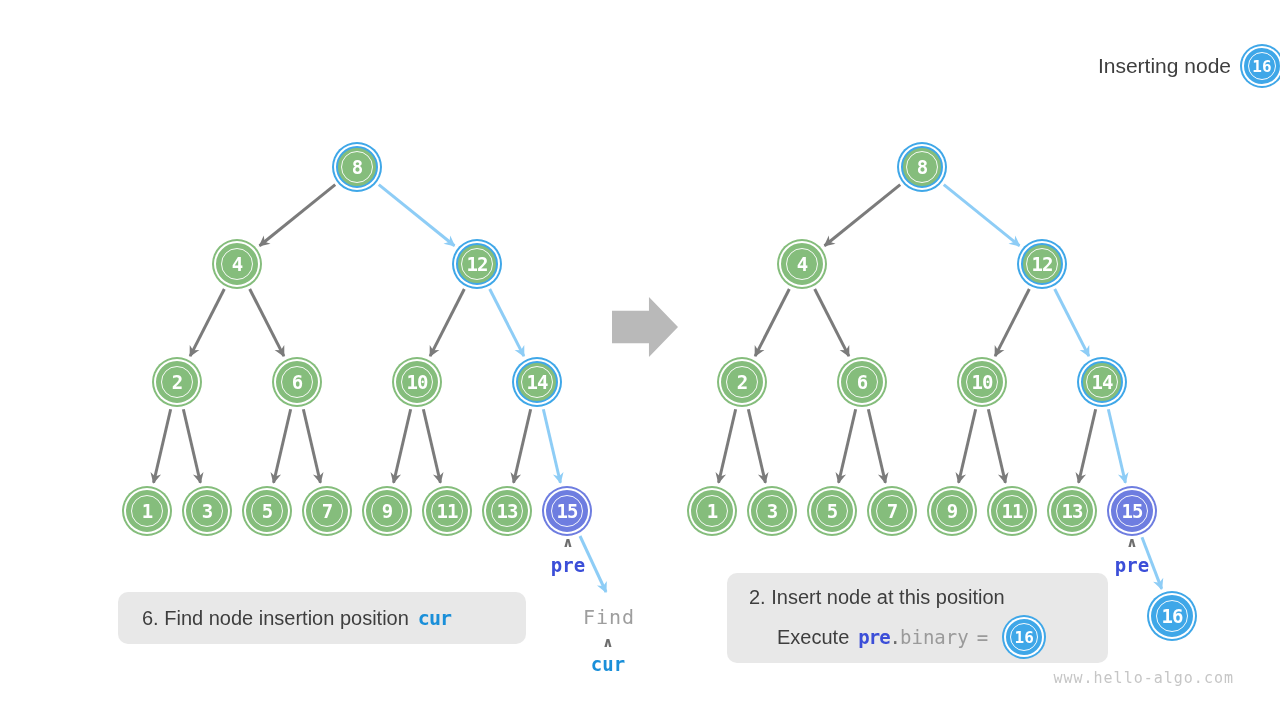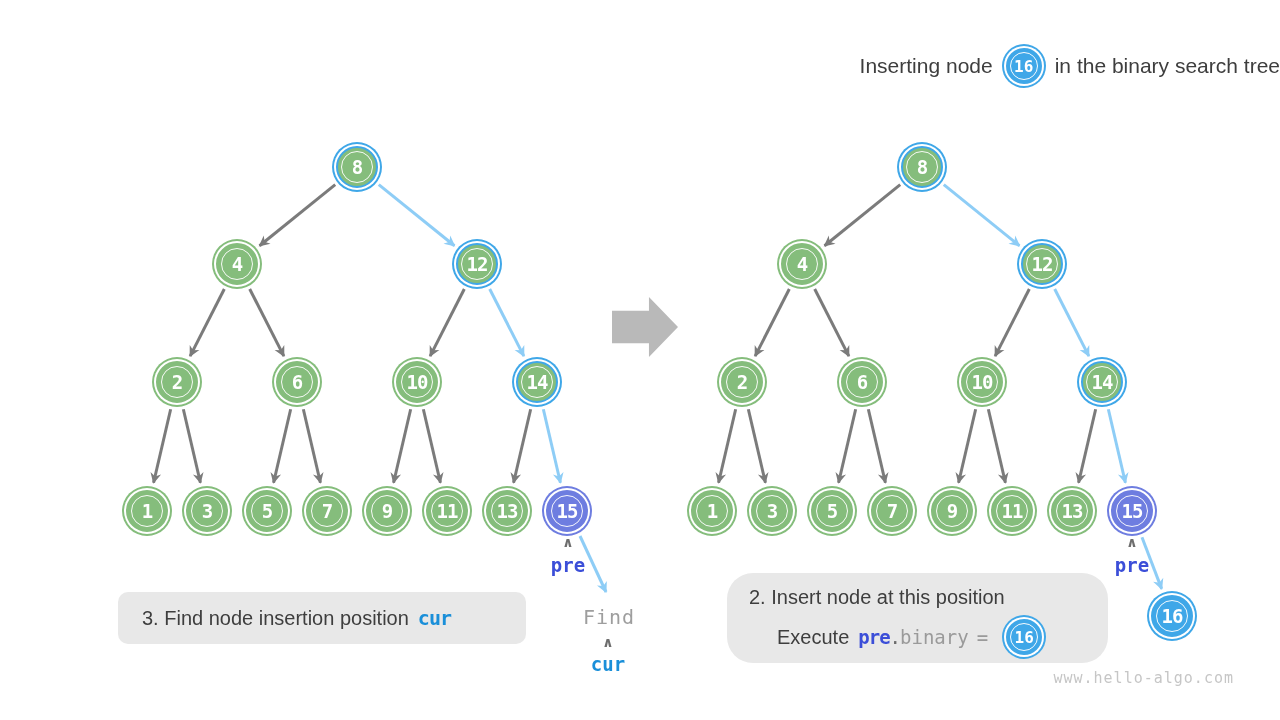--- a/index.html
+++ b/index.html
@@ -43,21 +43,21 @@
 
   
   .block-arrow{position:absolute;left:612px;top:297px;width:66px;height:60px;background:var(--blockarrow);
                clip-path:polygon(0 23%,56% 23%,56% 0,100% 50%,56% 100%,56% 77%,0 77%);}
 
   
   .box{position:absolute;background:var(--boxbg);color:var(--text);}
   .box1{left:118px;top:592px;width:408px;height:52px;border-radius:10px;
         display:flex;align-items:center;padding-left:24px;box-sizing:border-box;font-size:20px;}
   .box1 .code{margin-left:9px;font:bold 20px "DejaVu Sans Mono",monospace;color:var(--cur);letter-spacing:-1px;}
-  .box2{left:727px;top:573px;width:381px;height:90px;border-radius:26px;
+  .box2{left:727px;top:573px;width:381px;height:90px;border-radius:10px;
         padding:13px 0 0 22px;box-sizing:border-box;font-size:20px;}
   .box2 .line2{margin-top:8px;padding-left:28px;display:flex;align-items:center;height:40px;}
   .box2 .code{font:bold 19px "DejaVu Sans Mono",monospace;letter-spacing:-1px;}
   .box2 .code.pre{color:var(--pre);margin-left:9px;}
   .box2 .code.dot{color:#6b6b6b;font-weight:normal;}
   .box2 .code.gray{color:#9a9a9a;font-weight:normal;letter-spacing:0;}
   .box2 .code.eq{margin:0 14px 0 8px;}
   .box2 .chip{margin-left:4px;}
 
   
@@ -67,21 +67,20 @@
 </head>
 <body>
 
 <div class="stage" style="--green: #85bd7c; --blue: #3fa7e8; --purple: #6e7de0; --pre: #3b4ed8; --cur: #1a8fd9; --none: #9e9e9e; --boxbg: #e8e8e8; --text: #3e3e3e; --wm: #c6c6c6; --blockarrow: #b9b9b9;">
 
   <div class="title">
     <span>Inserting node</span>
     <span class="chip">
         <span>16</span>
       </span>
-    <span>in the binary search tree</span>
   </div>
 
   <svg class="edges" id="edges-svg" width="1280" height="720">
     <defs>
       <marker id="ah-gray" viewBox="0 0 12 12" refX="10" refY="6" markerWidth="13" markerHeight="13" markerUnits="userSpaceOnUse" orient="auto">
         <path d="M1,1 L11,6 L1,11 L4,6 Z" fill="#7b7b7b"></path>
       </marker>
       <marker id="ah-blue" viewBox="0 0 12 12" refX="10" refY="6" markerWidth="13" markerHeight="13" markerUnits="userSpaceOnUse" orient="auto">
         <path d="M1,1 L11,6 L1,11 L4,6 Z" fill="#8ecdf6"></path>
       </marker>
@@ -155,21 +154,21 @@
       <div class="tree-label none" style="left: 609px; top: 605px;">Find</div>
       <div class="tree-label caret" style="left: 608px; top: 634px;">∧</div>
       <div class="tree-label cur" style="left: 608px; top: 653px;">cur</div>
       <div class="tree-label caret" style="left: 1132px; top: 534px;">∧</div>
       <div class="tree-label pre" style="left: 1132px; top: 554px;">pre</div>
     </div>
 
   <div class="block-arrow"></div>
 
   <div class="box box1">
-    <span>3. Find node insertion position</span>
+    <span>6. Find node insertion position</span>
     <span class="code">cur</span>
   </div>
 
   <div class="box box2">
     <div class="line1">2. Insert node at this position</div>
     <div class="line2">
       <span>Execute</span>
       <span class="code pre">pre</span>
       <span class="code dot">.</span>
       <span class="code gray">binary</span>

